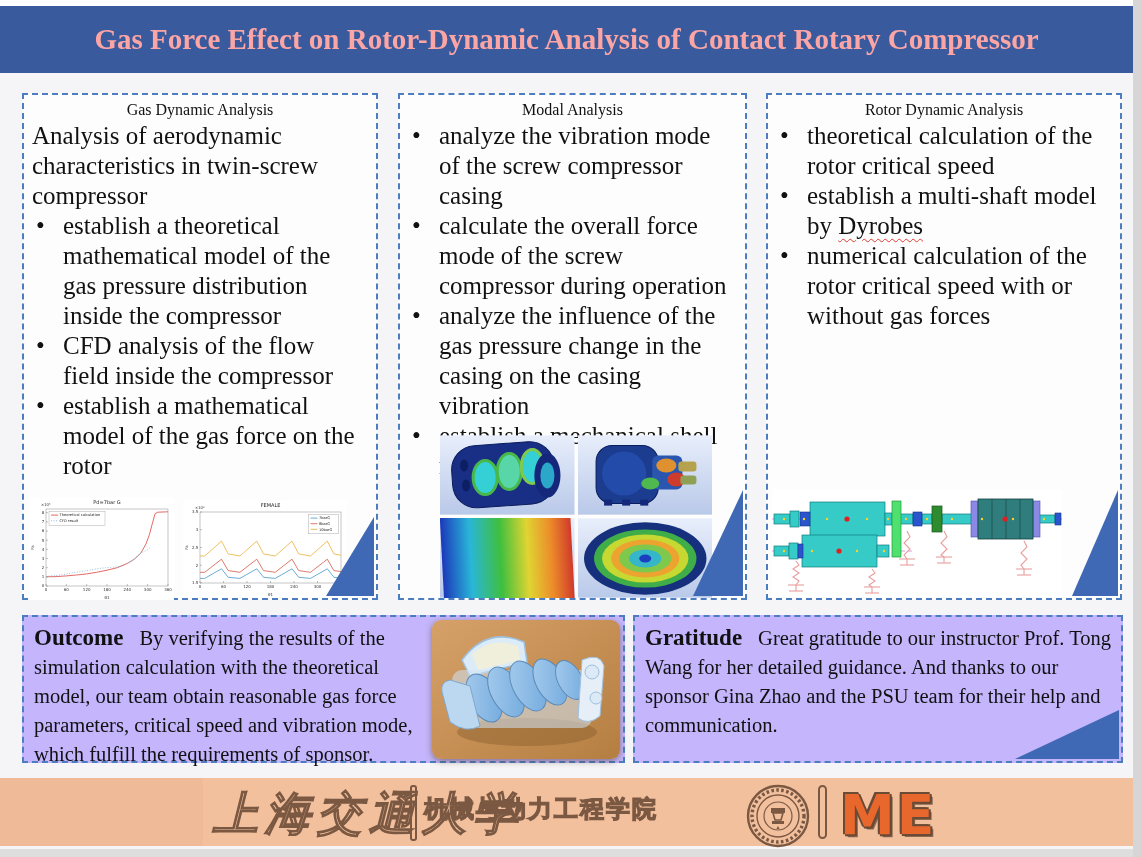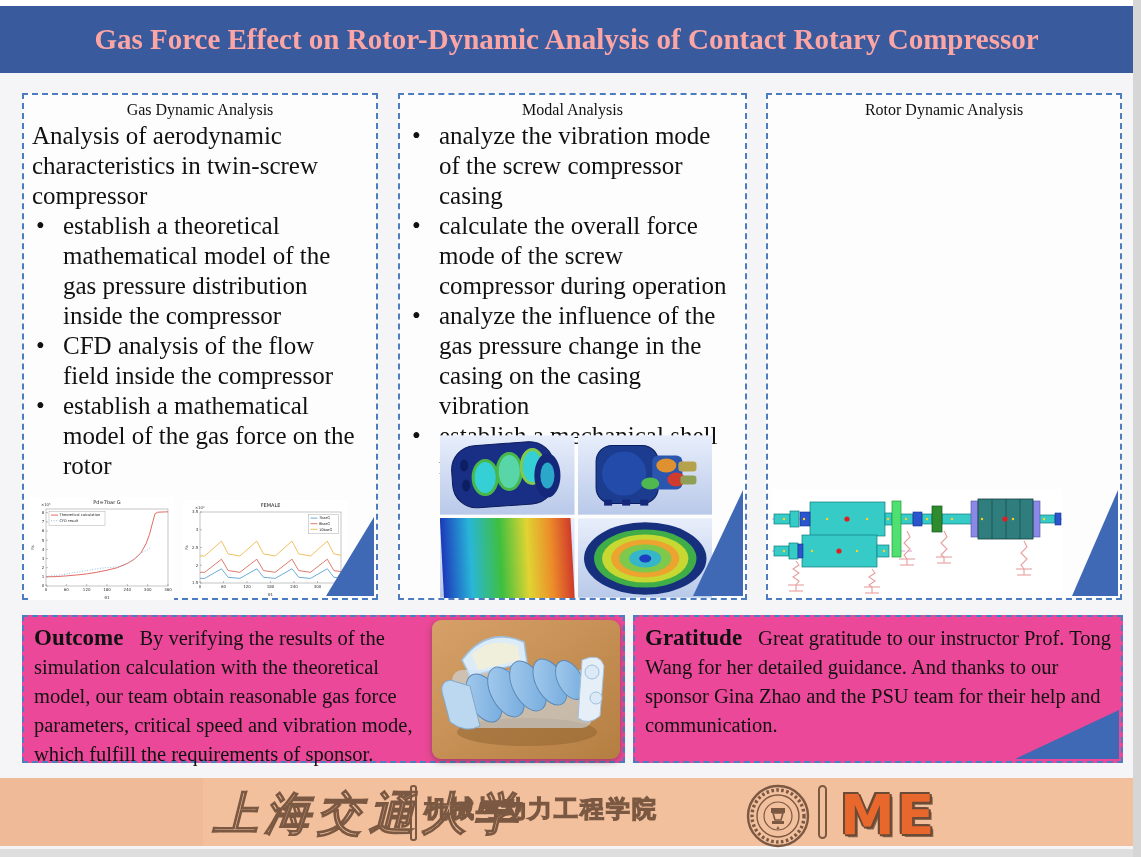--- a/index.html
+++ b/index.html
@@ -36,21 +36,21 @@
   .chartB{left:159px;top:405px;width:164px;height:97px;}
   .chart svg{display:block;width:100%;height:100%;font-family:"DejaVu Sans",sans-serif;}
 
   .fea-grid{position:absolute;left:40px;top:340px;width:272px;height:163px;display:grid;
             grid-template-columns:1fr 1fr;grid-template-rows:1fr 1fr;gap:3px;}
   .fea-grid svg{width:100%;height:100%;display:block;}
 
   .rotor-fig{position:absolute;left:4px;top:394px;width:290px;height:108px;background:#ffffff;}
   .rotor-fig svg{width:100%;height:100%;display:block;}
 
-  .box{position:absolute;top:615px;height:148px;border:2px dashed #4b7dc0;background:#ec4899;box-sizing:border-box;}
+  .box{position:absolute;top:615px;height:148px;border:2px dashed #4b7dc0;background:#c4b5fd;box-sizing:border-box;}
   .box.outcome{left:22px;width:603px;}
   .box.gratitude{left:633px;width:490px;}
   .box .text{padding:6px 10px 0 10px;font-size:20.5px;line-height:29px;}
   .box .hd{font-weight:bold;font-size:23px;}
   .box .gap{display:inline-block;width:16px;}
   .outcome .text{width:404px;}
   .photo{position:absolute;right:3px;top:3px;width:188px;height:139px;border-radius:9px;overflow:hidden;
          box-shadow:0 2px 6px rgba(80,60,40,.55);}
   .photo svg{width:100%;height:100%;display:block;}
 
@@ -251,20 +251,25 @@
         <ellipse cx="67" cy="40" rx="16" ry="9" fill="#35b6c9"></ellipse>
         <ellipse cx="67" cy="40" rx="6" ry="4" fill="#1b3fc0"></ellipse>
       </svg>
     </div>
     <div class="tri up-right c2t"></div>
   </div>
 
   <div class="panel c3">
     <div class="panel-title">Rotor Dynamic Analysis</div>
     <div class="panel-body">
+      <ul class="blist">
+        <li>theoretical calculation of the rotor critical speed</li>
+        <li><span>establish a multi-shaft model by </span><span class="squiggle">Dyrobes</span></li>
+        <li>numerical calculation of the rotor critical speed with or without gas forces</li>
+      </ul>
     </div>
     <div class="rotor-fig">
       <svg viewBox="0 0 290 108">
         <rect width="290" height="108" fill="#ffffff"></rect>
         <line x1="0" y1="30" x2="290" y2="30" stroke="#cc74cc" stroke-width="0.7" stroke-dasharray="5 3"></line>
         <line x1="0" y1="62" x2="140" y2="62" stroke="#cc74cc" stroke-width="0.7" stroke-dasharray="5 3"></line>
         <g fill="#37cbc8" stroke="#0f7d7d" stroke-width="0.7">
           <rect x="2" y="25" width="16" height="10"></rect>
             <rect x="18" y="22" width="9" height="16"></rect>
           <rect x="38" y="13" width="75" height="34"></rect>

